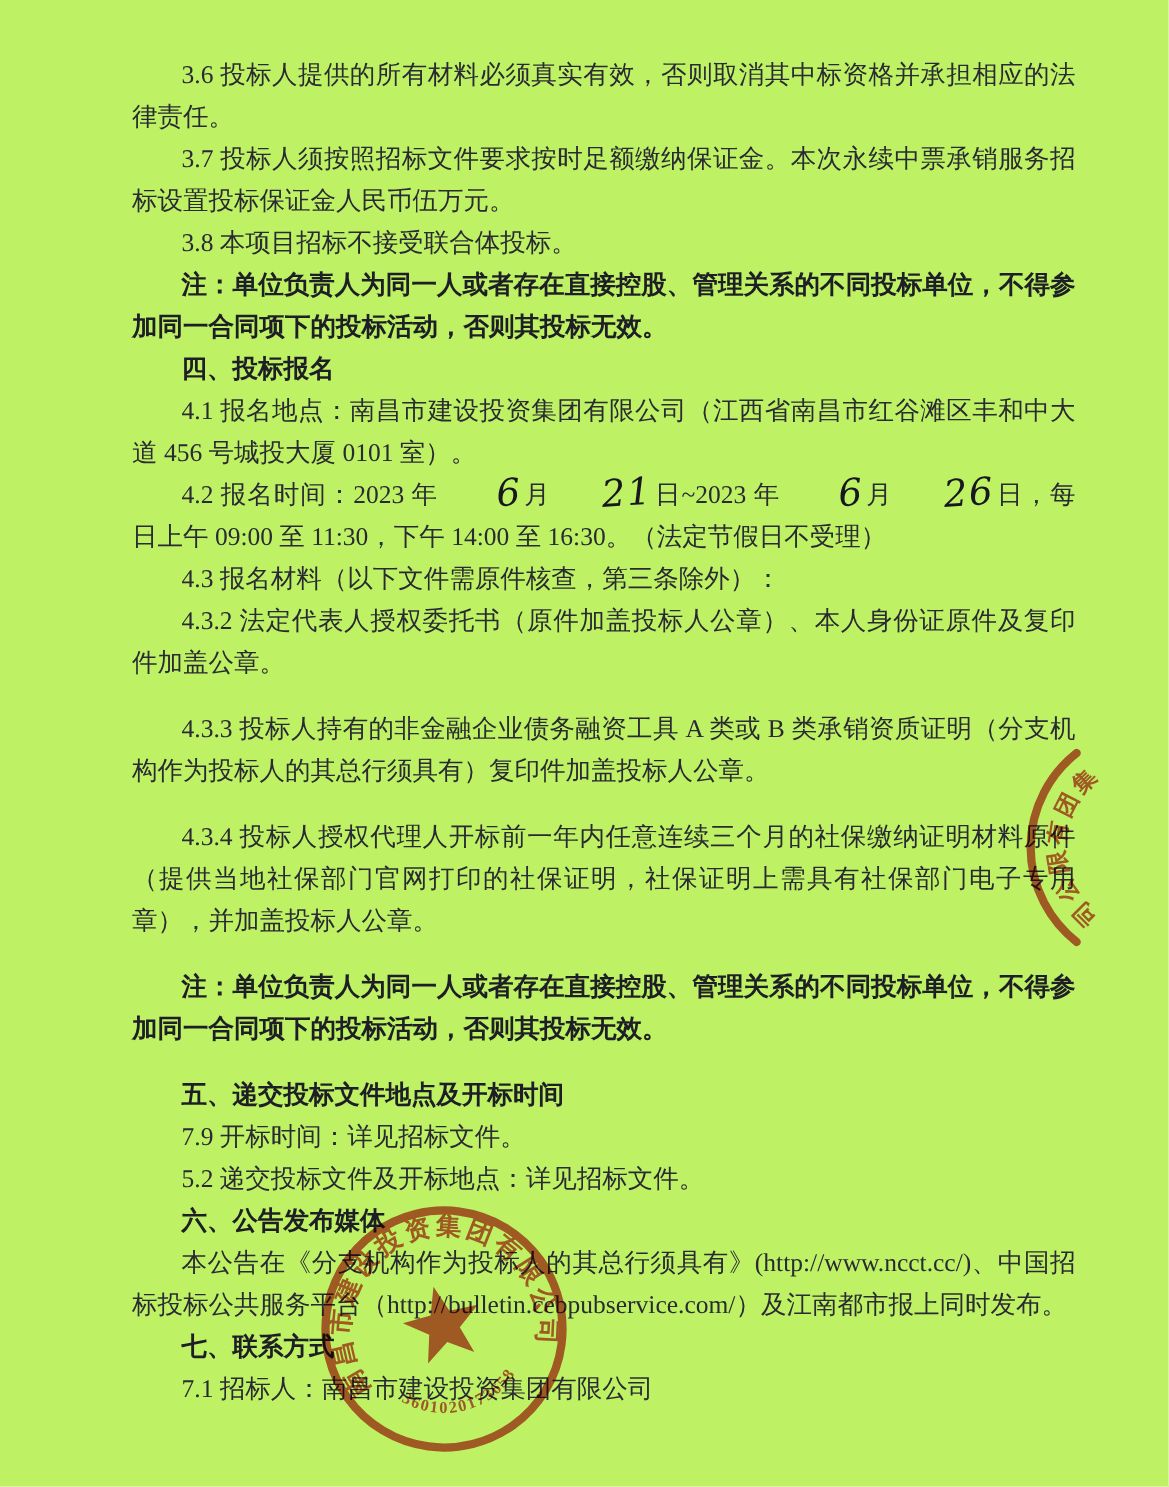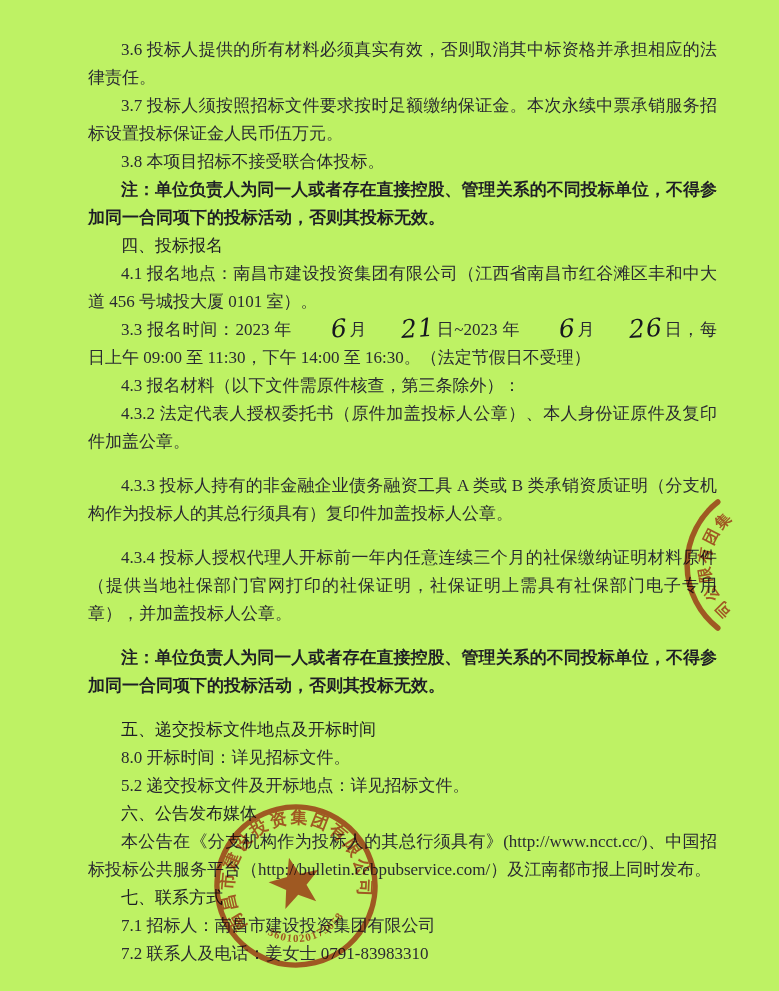--- a/index.html
+++ b/index.html
@@ -12,21 +12,21 @@
     color:#2a2a32;
   }
   .doc{
     position:absolute;left:88px;top:36px;width:629px;
     font-size:17px;line-height:28px;
     text-align:justify;
   }
   .doc p{margin:0;text-indent:33px;}
   .doc p.gap{margin-top:16px;}
   .note{font-weight:700;color:#1e1e26;}
-  .sec{font-weight:400;color:#1e1e26;}
+  .sec{font-weight:700;color:#1e1e26;}
   .sec-extra{text-indent:54px;}
   .hw{
     font-family:"DejaVu Serif",serif;
     font-style:italic;font-weight:500;
     font-size:25px;line-height:1;
     display:inline-block;
     transform:rotate(-4deg);
     vertical-align:-3px;
     letter-spacing:1px;
     color:#17171f;
@@ -51,35 +51,34 @@
 <div class="page">
 
   <div class="doc">
     <p>3.6 投标人提供的所有材料必须真实有效，否则取消其中标资格并承担相应的法律责任。</p>
     <p>3.7 投标人须按照招标文件要求按时足额缴纳保证金。本次永续中票承销服务招标设置投标保证金人民币伍万元。</p>
     <p>3.8 本项目招标不接受联合体投标。</p>
     <p class="note">注：单位负责人为同一人或者存在直接控股、管理关系的不同投标单位，不得参加同一合同项下的投标活动，否则其投标无效。</p>
     <p class="sec sec-extra">四、投标报名</p>
     <p>4.1 报名地点：南昌市建设投资集团有限公司（江西省南昌市红谷滩区丰和中大道 456 号城投大厦 0101 室）。</p>
     <p>
-      <span>3.3 报名时间：2023 年 </span><span class="hw">6</span><span>月</span><span class="hw">21</span><span>日~2023 年 </span><span class="hw">6</span><span>月</span><span class="hw">26</span><span>日，每日上午 09:00 至 11:30，下午 14:00 至 16:30。（法定节假日不受理）</span>
+      <span>4.2 报名时间：2023 年 </span><span class="hw">6</span><span>月</span><span class="hw">21</span><span>日~2023 年 </span><span class="hw">6</span><span>月</span><span class="hw">26</span><span>日，每日上午 09:00 至 11:30，下午 14:00 至 16:30。（法定节假日不受理）</span>
     </p>
     <p>4.3 报名材料（以下文件需原件核查，第三条除外）：</p>
     <p>4.3.2 法定代表人授权委托书（原件加盖投标人公章）、本人身份证原件及复印件加盖公章。</p>
     <p class="gap">4.3.3 投标人持有的非金融企业债务融资工具 A 类或 B 类承销资质证明（分支机构作为投标人的其总行须具有）复印件加盖投标人公章。</p>
     <p class="gap">4.3.4 投标人授权代理人开标前一年内任意连续三个月的社保缴纳证明材料原件（提供当地社保部门官网打印的社保证明，社保证明上需具有社保部门电子专用章），并加盖投标人公章。</p>
     <p class="note gap">注：单位负责人为同一人或者存在直接控股、管理关系的不同投标单位，不得参加同一合同项下的投标活动，否则其投标无效。</p>
     <p class="sec gap">五、递交投标文件地点及开标时间</p>
-    <p>8.0 开标时间：详见招标文件。</p>
+    <p>7.9 开标时间：详见招标文件。</p>
     <p>5.2 递交投标文件及开标地点：详见招标文件。</p>
     <p class="sec">六、公告发布媒体</p>
     <p>本公告在《分支机构作为投标人的其总行须具有》(http://www.ncct.cc/)、中国招标投标公共服务平台（http://bulletin.cebpubservice.com/）及江南都市报上同时发布。</p>
     <p class="sec">七、联系方式</p>
     <p>7.1 招标人：南昌市建设投资集团有限公司</p>
-    <p>7.2 联系人及电话：姜女士 0791-83983310</p>
   </div>
 
   <svg class="seal seal-bottom" width="186" height="186" viewBox="0 0 186 186">
     <g transform="rotate(-14 93 93)">
       <circle cx="93" cy="93" r="79" fill="none" stroke="#d0483f" stroke-width="5.5"></circle>
       <polygon fill="#d0483f" points="93,64 99.5,82.1 118.7,82.7 103.5,94.4 108.9,112.8 93,102 77.1,112.8 82.5,94.4 67.3,82.7 86.5,82.1"></polygon>
       <defs>
         <path id="nameArc" d="M33.8,114.5 A63,63 0 1 1 152.2,114.5" fill="none"></path>
         <path id="numArc" d="M50.1,129 A56,56 0 0 0 135.9,129" fill="none"></path>
       </defs>

